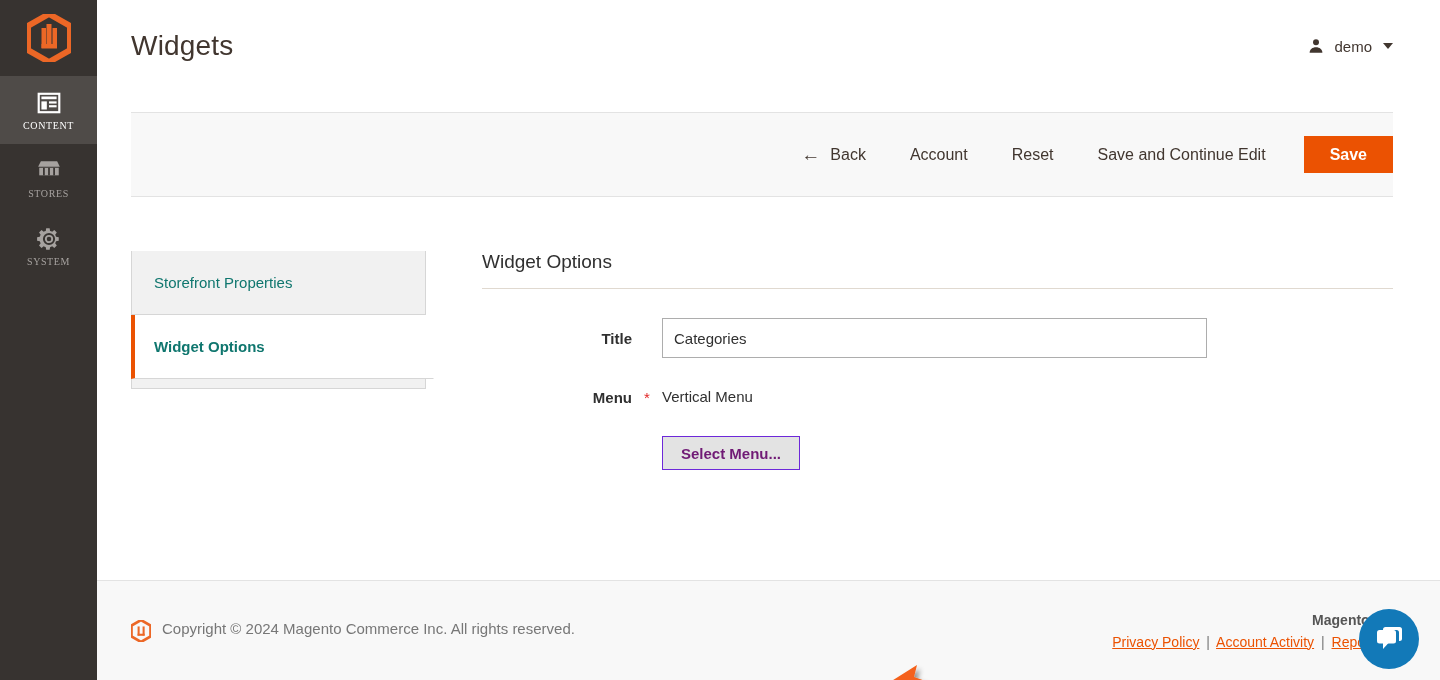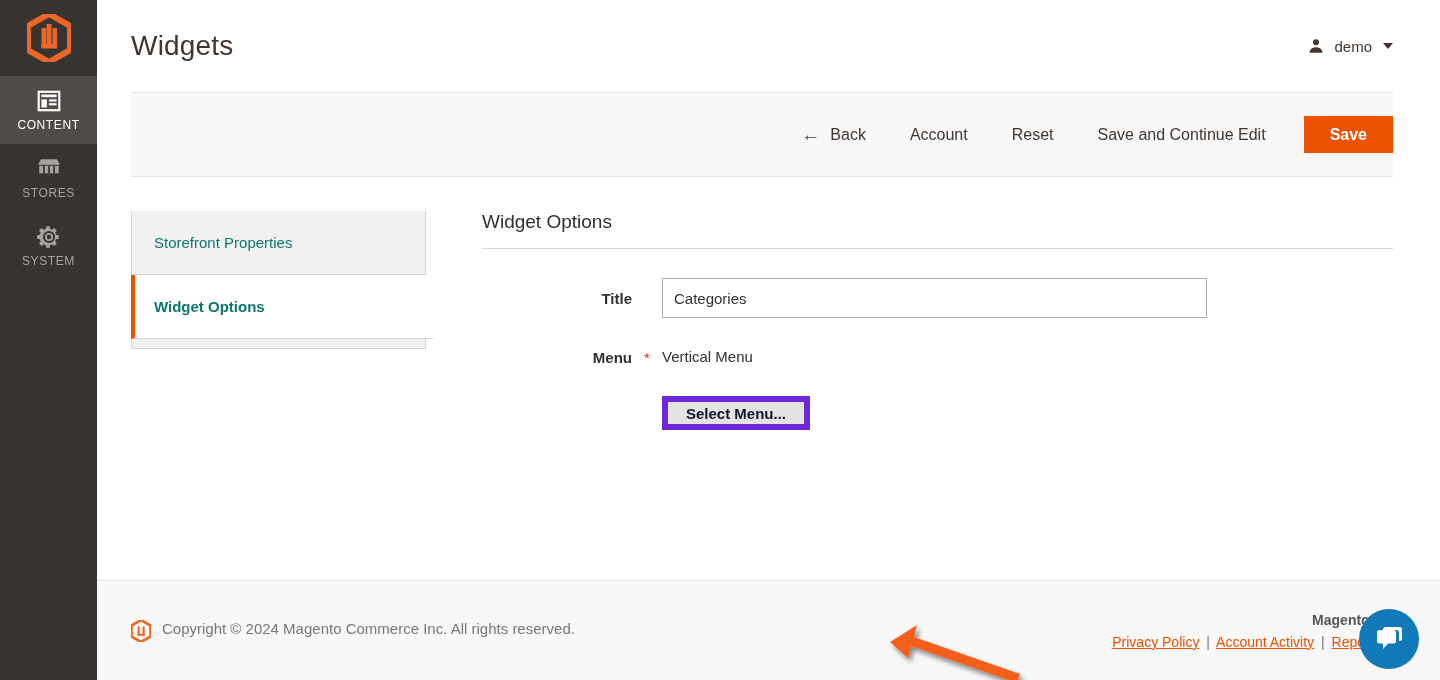--- a/index.html
+++ b/index.html
@@ -25,35 +25,35 @@
   .logo-hex { display:block; }
   .nav-item {
     height: 68px;
     display: flex; flex-direction: column;
     align-items: center; justify-content: center;
     gap: 4px;
     cursor: pointer;
   }
   .nav-item.active { background: #4f4b48; }
   .nav-label {
-    font-size: 12px;
+    font-size: 10px;
     letter-spacing: .6px;
     color: #a6a29f;
-    font-family: Liberation Sans, sans-serif;
+    font-family: Liberation Serif, serif;
   }
   .nav-item.active .nav-label { color: #ffffff; }
   .nav-icon { width: 26px; height: 26px; display:block; }
 
   
   .main {
     flex: 1 1 auto;
     height: 680px;
     position: relative;
     background: #ffffff;
-    display: flex; flex-direction: column;
+    display: flex; flex-direction: column; gap: 20px;
   }
   
   .page-header {
     height: 92px;
     padding: 0 47px 0 34px;
     display: flex; align-items: center; justify-content: space-between;
   }
   .page-title {
     font-size: 28px; font-weight: normal; color: #41362f;
     letter-spacing: .2px;
@@ -189,24 +189,24 @@
     width: 545px; height: 40px;
     border: 1px solid #adadad;
     background: #ffffff;
     font-family: "Liberation Sans", sans-serif;
     font-size: 15px; color: #303030;
     padding: 0 11px;
   }
   .static-value { font-size: 15px; color: #303030; }
   .btn-secondary {
     background: #e3e3e3;
-    border: 6px solid #6d28d9;
+    border: 1px solid #6d28d9;
     font-family: "Liberation Sans", sans-serif;
     font-size: 15px; font-weight: bold;
-    color: #0f172a;
+    color: #701a75;
     padding: 0 18px;
     height: 34px;
     cursor: pointer;
   }
   .select-row { margin-left: 180px; }
 
   
   .footer {
     height: 100px;
     border-top: 1px solid #e3e3e3;

